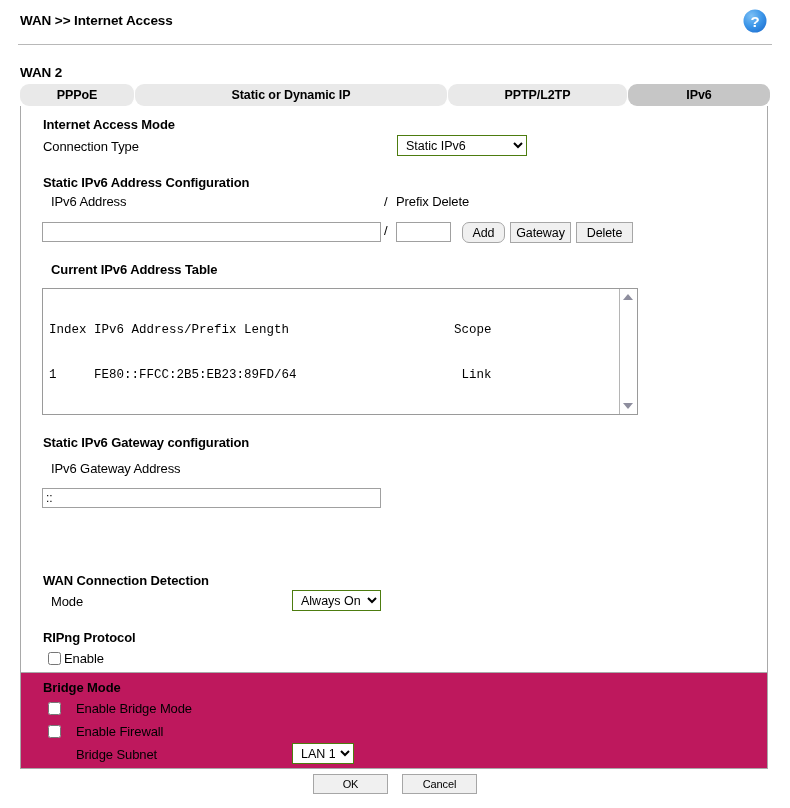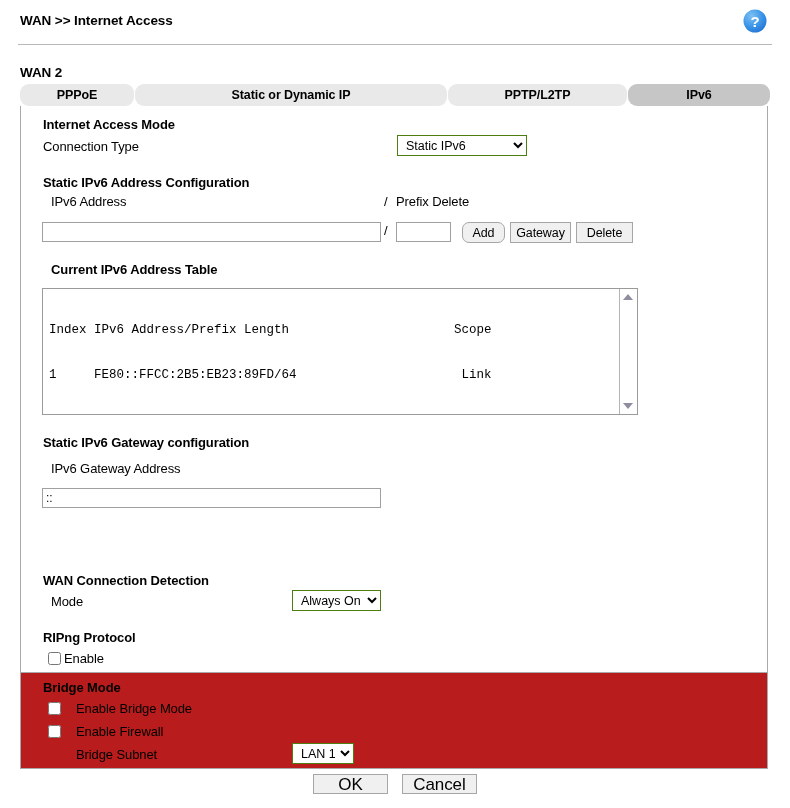--- a/index.html
+++ b/index.html
@@ -221,39 +221,39 @@
 
   
   .bridge-box {
     position: absolute;
     left: 20px;
     top: 672px;
     width: 748px;
     height: 97px;
     box-sizing: border-box;
     border: 1px solid #a9a9a9;
-    background: #b91c1c;
+    background: #be185d;
   }
   .bridge-inner { position: relative; width: 100%; height: 100%; }
 
   
   .footer {
     position: absolute;
     left: 0;
     top: 774px;
     width: 790px;
     height: 30px;
   }
   button.footer-btn {
     position: absolute;
     box-sizing: border-box;
     border: 1px solid #a6a6a6;
     background: #f0f0f0;
     font-family: "Liberation Sans", sans-serif;
-    font-size: 17px;
+    font-size: 11px;
     letter-spacing: -0.1px;
     width: 75px;
     height: 20px;
     top: 0;
     color: #000;
     cursor: pointer;
     padding: 0;
   }
   .btn-ok     { left: 313px; }
   .btn-cancel { left: 402px; }

